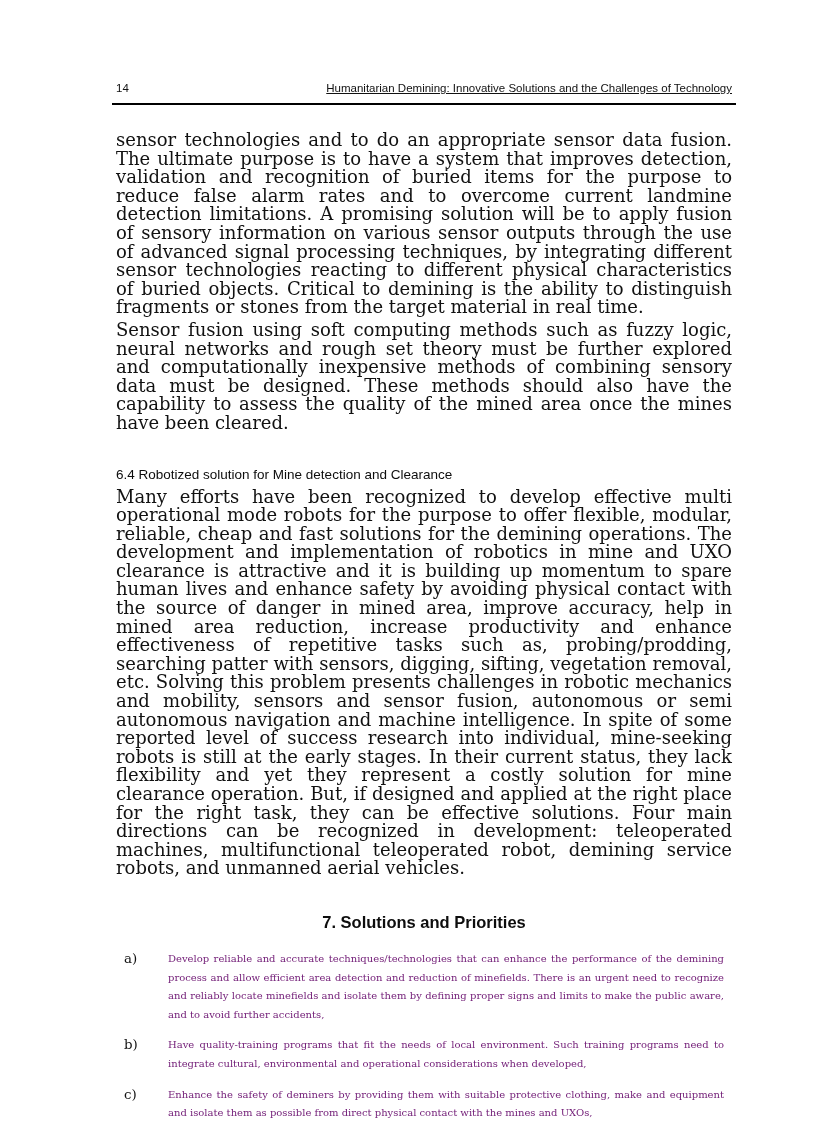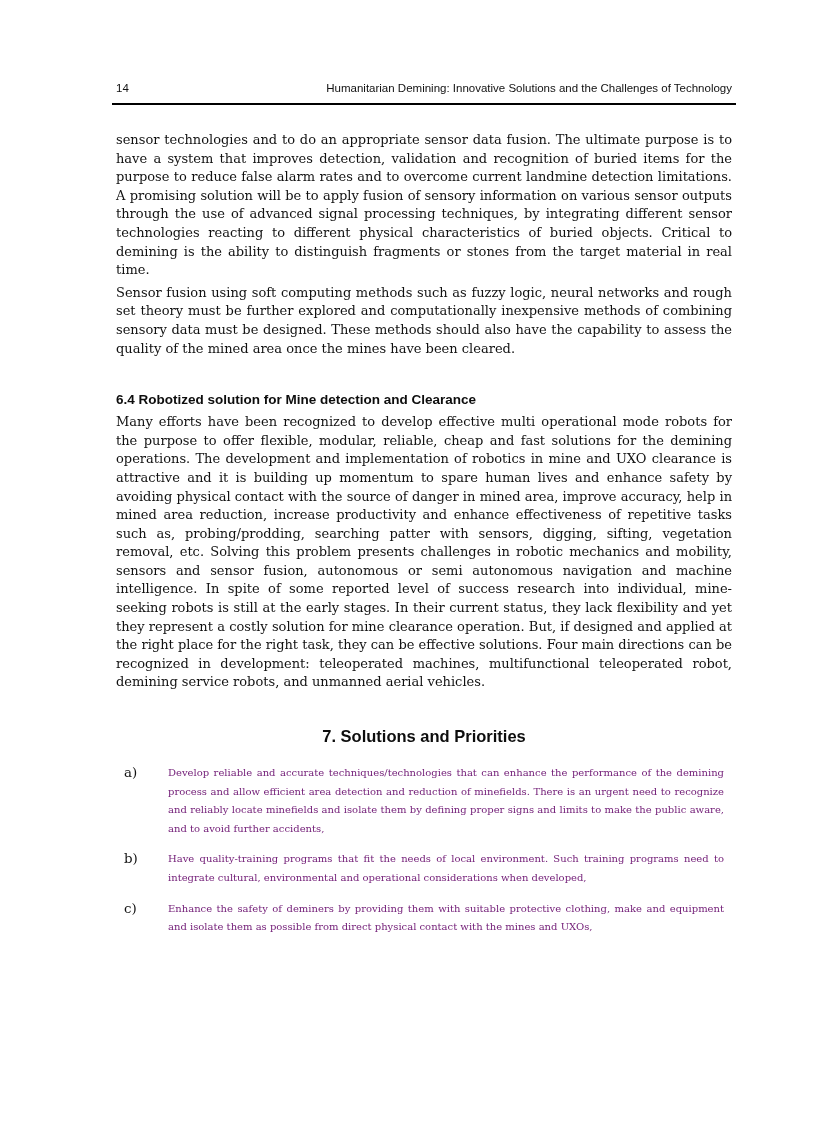--- a/index.html
+++ b/index.html
@@ -22,33 +22,33 @@
     display: flex;
     justify-content: space-between;
     align-items: flex-end;
     border-bottom: 2px solid #000000;
     padding-bottom: 5px;
     font-family: "Liberation Sans", sans-serif;
     font-size: 11.5px;
     color: #111111;
   }
   .running-header .page-number { text-align: left; }
-  .running-header .running-title { text-align: center; }
+  .running-header .running-title { text-align: center; text-decoration: underline; }
   .body-block {
     margin-top: 26px;
   }
   .para {
-    font-size: 13px;
+    font-size: 18px;
     line-height: 18.6px;
     text-align: justify;
     color: #111111;
   }
   .subsection-heading {
     font-family: "Liberation Sans", sans-serif;
-    font-weight: bold;
+    font-weight: normal;
     font-size: 13.5px;
     line-height: 19px;
     margin-top: 32px;
     color: #0d0d0d;
     text-align: left;
   }
   .section-heading {
     font-family: "Liberation Sans", sans-serif;
     font-weight: bold;
     font-size: 16.5px;

